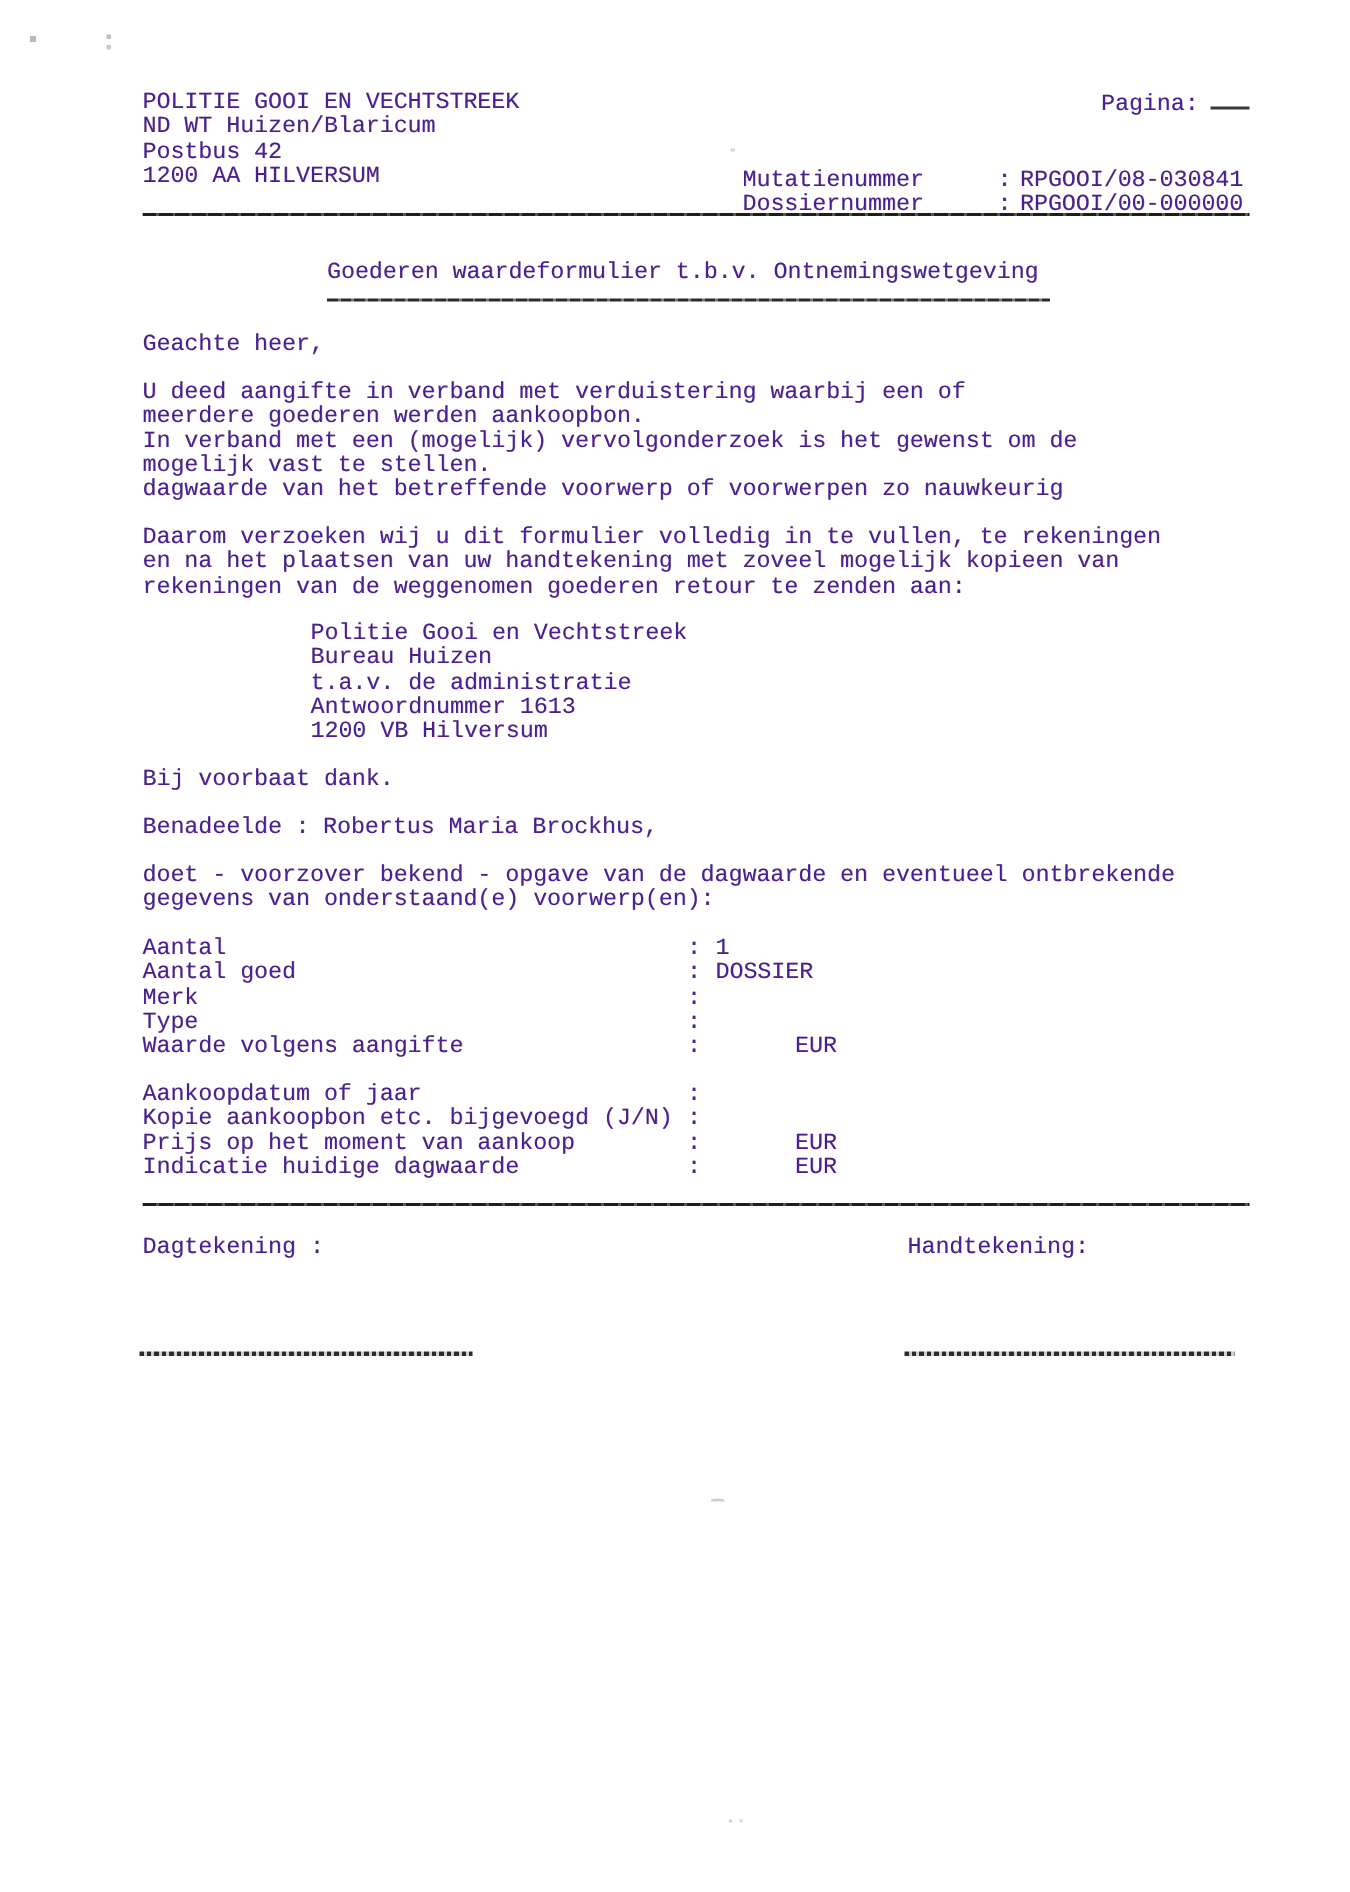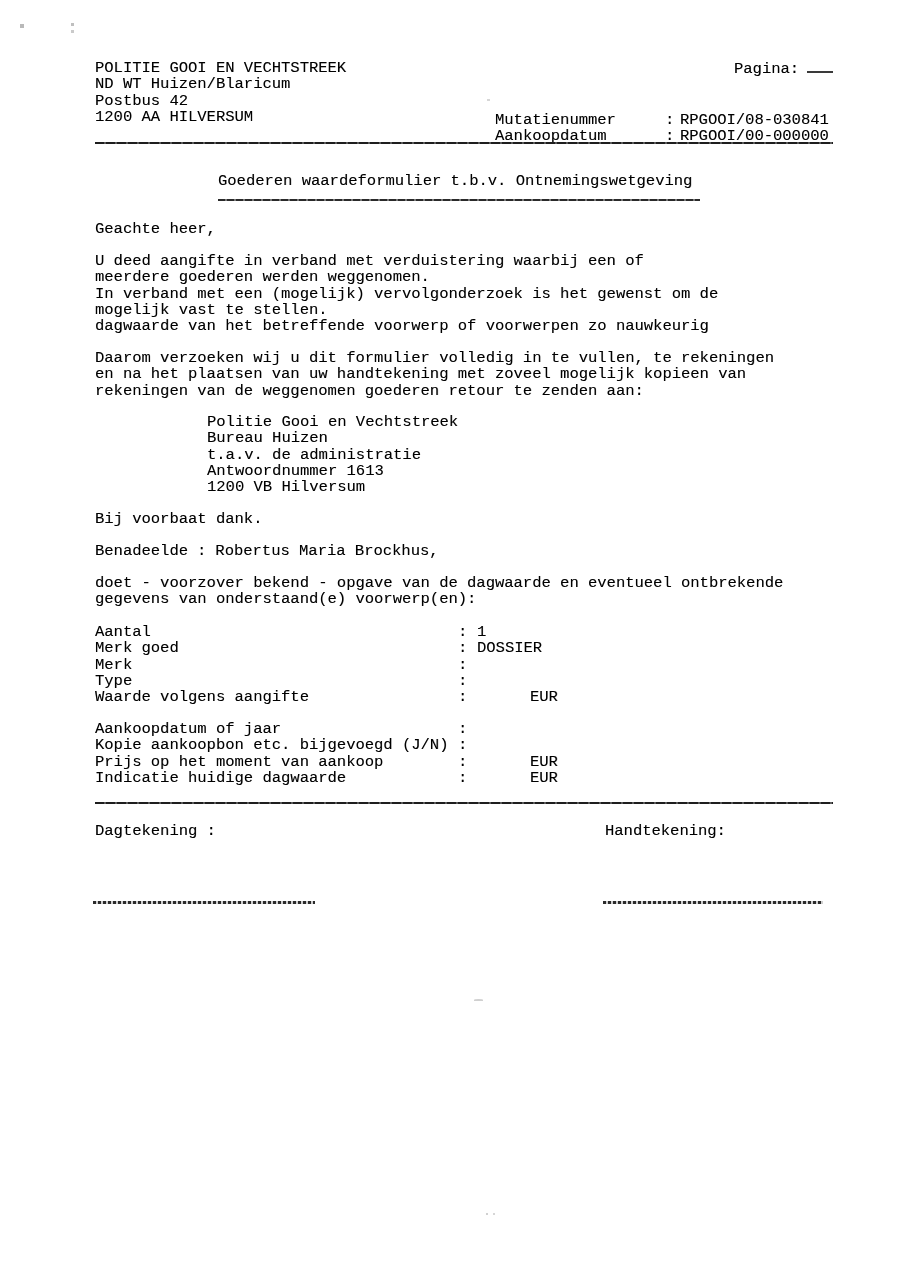--- a/index.html
+++ b/index.html
@@ -3,21 +3,21 @@
 <meta charset="utf-8">
 <style>
   * { margin:0; padding:0; box-sizing:border-box; }
   html,body { background:#ffffff; }
   .sheet {
     position:relative;
     width:871px; height:1261px;
     background:#ffffff;
     font-family:"Liberation Mono","DejaVu Sans Mono",monospace;
     font-size:15.5px;
-    color:#000000;
+    color:#4c1d95;
     text-shadow:0.3px 0.3px 0 rgba(20,20,20,0.35);
     overflow:hidden;
     padding-left:31px;
   }
   .line { display:block; height:16.25px; line-height:16.25px; white-space:pre; }
   .abs { position:absolute; }
 
   
   .sender   { left:95px;  top:60px; }
   .pagina   { left:734px; top:60px; white-space:nowrap; }
@@ -94,36 +94,36 @@
     <span>Pagina:</span><span class="pagina-slot"></span>
   </div>
 
   <div class="abs meta">
     <div class="mrow">
       <span class="mlabel">Mutatienummer</span>
       <span class="msep">:</span>
       <span>RPGOOI/08-030841</span>
     </div>
     <div class="mrow">
-      <span class="mlabel">Aankoopdatum</span>
+      <span class="mlabel">Dossiernummer</span>
       <span class="msep">:</span>
       <span>RPGOOI/00-000000</span>
     </div>
   </div>
 
   <div class="abs rule rule1"></div>
 
   <div class="abs title line">Goederen waardeformulier t.b.v. Ontnemingswetgeving</div>
   <div class="abs title-underline"></div>
 
   <div class="abs salutation line">Geachte heer,</div>
 
   <div class="abs para1">
     <span class="line">U deed aangifte in verband met verduistering waarbij een of</span>
-    <span class="line">meerdere goederen werden weggenomen.</span>
+    <span class="line">meerdere goederen werden aankoopbon.</span>
     <span class="line">In verband met een (mogelijk) vervolgonderzoek is het gewenst om de</span>
     <span class="line">mogelijk vast te stellen.</span>
     <span class="line">dagwaarde van het betreffende voorwerp of voorwerpen zo nauwkeurig</span>
   </div>
 
   <div class="abs para2">
     <span class="line">Daarom verzoeken wij u dit formulier volledig in te vullen, te rekeningen</span>
     <span class="line">en na het plaatsen van uw handtekening met zoveel mogelijk kopieen van</span>
     <span class="line">rekeningen van de weggenomen goederen retour te zenden aan:</span>
   </div>
@@ -150,21 +150,21 @@
   </div>
 
   <div class="abs fields1">
     <div class="frow">
       <span class="flabel">Aantal</span>
       <span class="fsep">:</span>
       <span class="fvalue">1</span>
       <span class="funit"></span>
     </div>
     <div class="frow">
-      <span class="flabel">Merk goed</span>
+      <span class="flabel">Aantal goed</span>
       <span class="fsep">:</span>
       <span class="fvalue">DOSSIER</span>
       <span class="funit"></span>
     </div>
     <div class="frow">
       <span class="flabel">Merk</span>
       <span class="fsep">:</span>
       <span class="fvalue"></span>
       <span class="funit"></span>
     </div>

